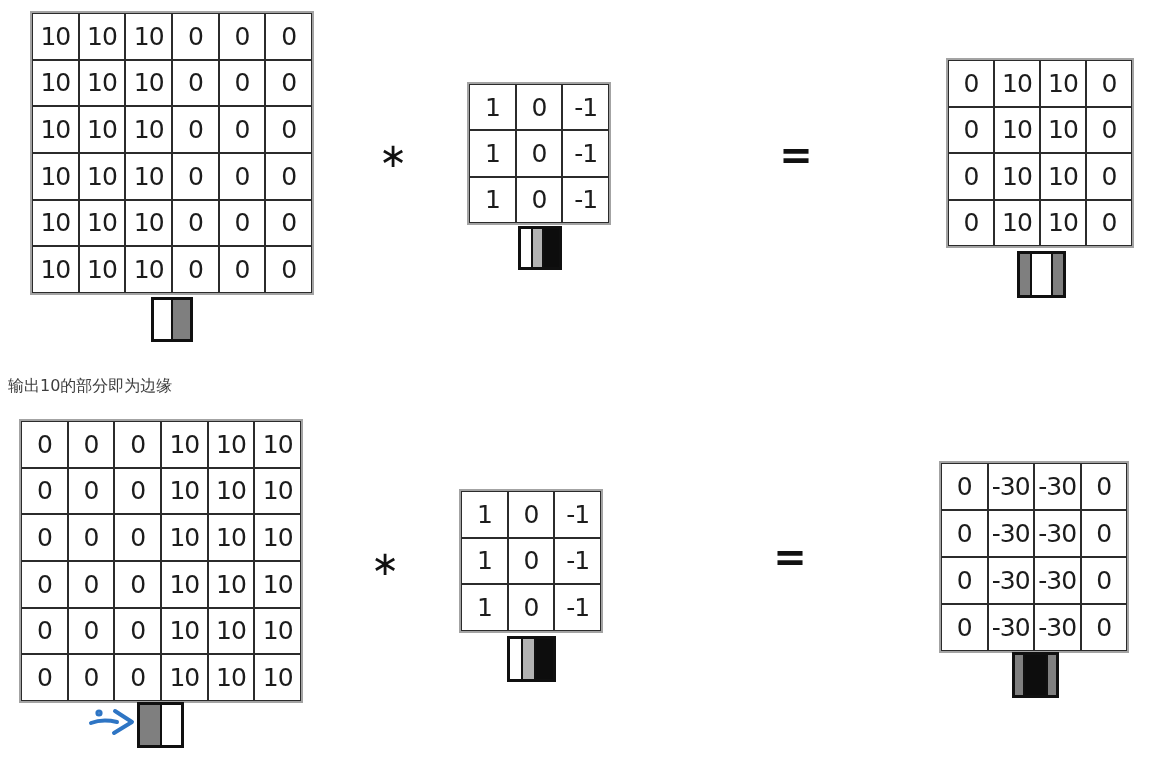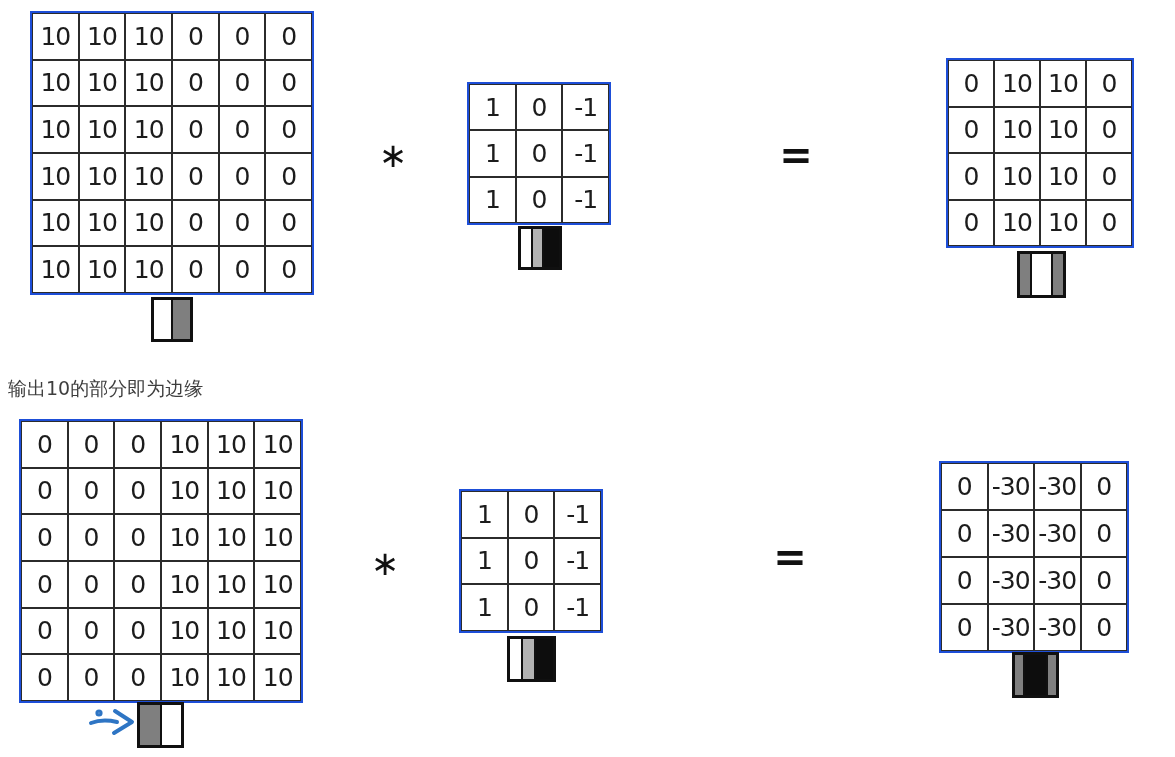--- a/index.html
+++ b/index.html
@@ -6,21 +6,21 @@
   html, body { background: #ffffff; }
   body {
     width: 1175px; height: 757px;
     position: relative;
     font-family: "DejaVu Sans", "Liberation Sans", sans-serif;
     overflow: hidden;
   }
   .grid {
     position: absolute;
     display: grid;
-    border: 2px solid #1d4ed8;
+    border: 2px solid #a3a3a3;
     background: #ffffff;
   }
   .grid .cell {
     border: 1px solid #2b2b2b;
     display: flex;
     align-items: center;
     justify-content: center;
     font-size: 25px;
     color: #1c1c1c;
     letter-spacing: -1px;
@@ -36,21 +36,21 @@
     position: absolute;
     display: flex;
     border: 3px solid #101010;
     background: #ffffff;
   }
   .thumb .strip { height: 100%; }
   .thumb .strip + .strip { border-left: 2px solid #101010; }
   .caption {
     position: absolute;
     left: 8px; top: 376px;
-    font-size: 19px;
+    font-size: 16px;
     color: #3e3e3e;
   }
   .arrow-svg { position: absolute; }
 
   
   #ex1-input  { left: 30px;  top: 11px;  width: 284px; height: 284px; }
   #ex1-input-thumb  { left: 151px; top: 297px; width: 42px; height: 45px; }
   #ex1-star   { left: 377px; top: 135px; }
   #ex1-kernel { left: 467px; top: 82px;  width: 144px; height: 143px; }
   #ex1-kernel-thumb { left: 518px; top: 226px; width: 44px; height: 44px; }

